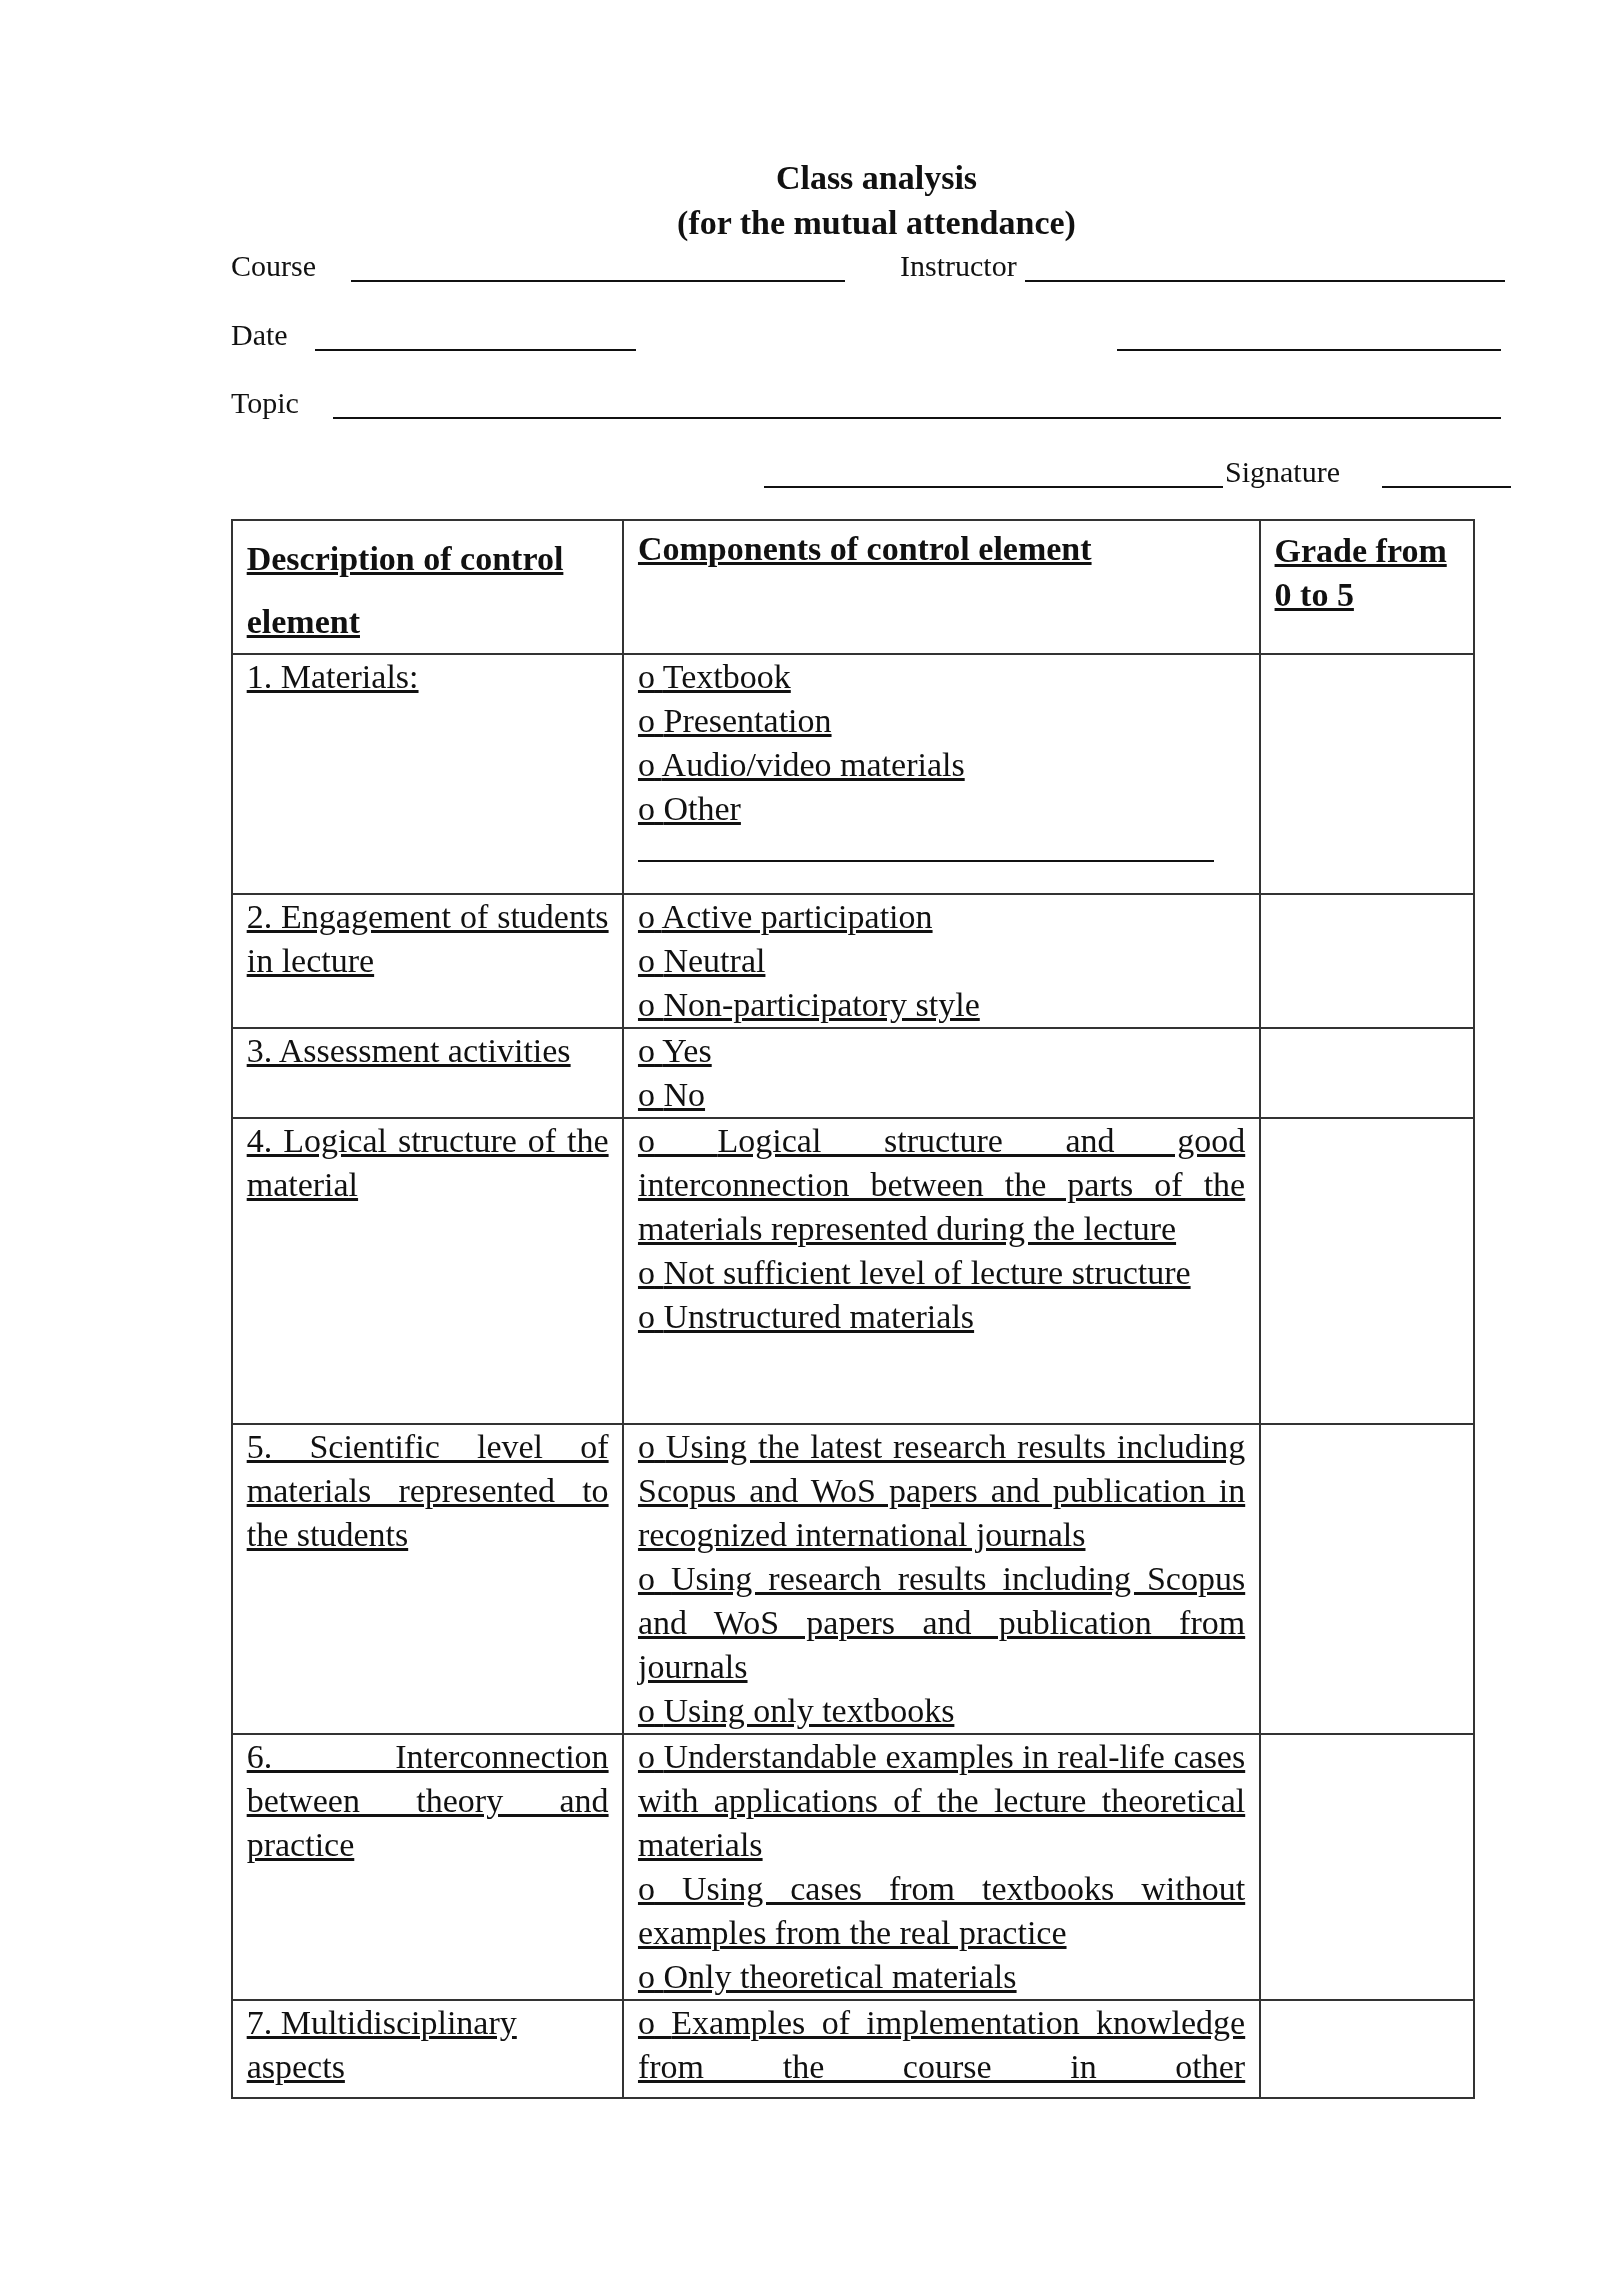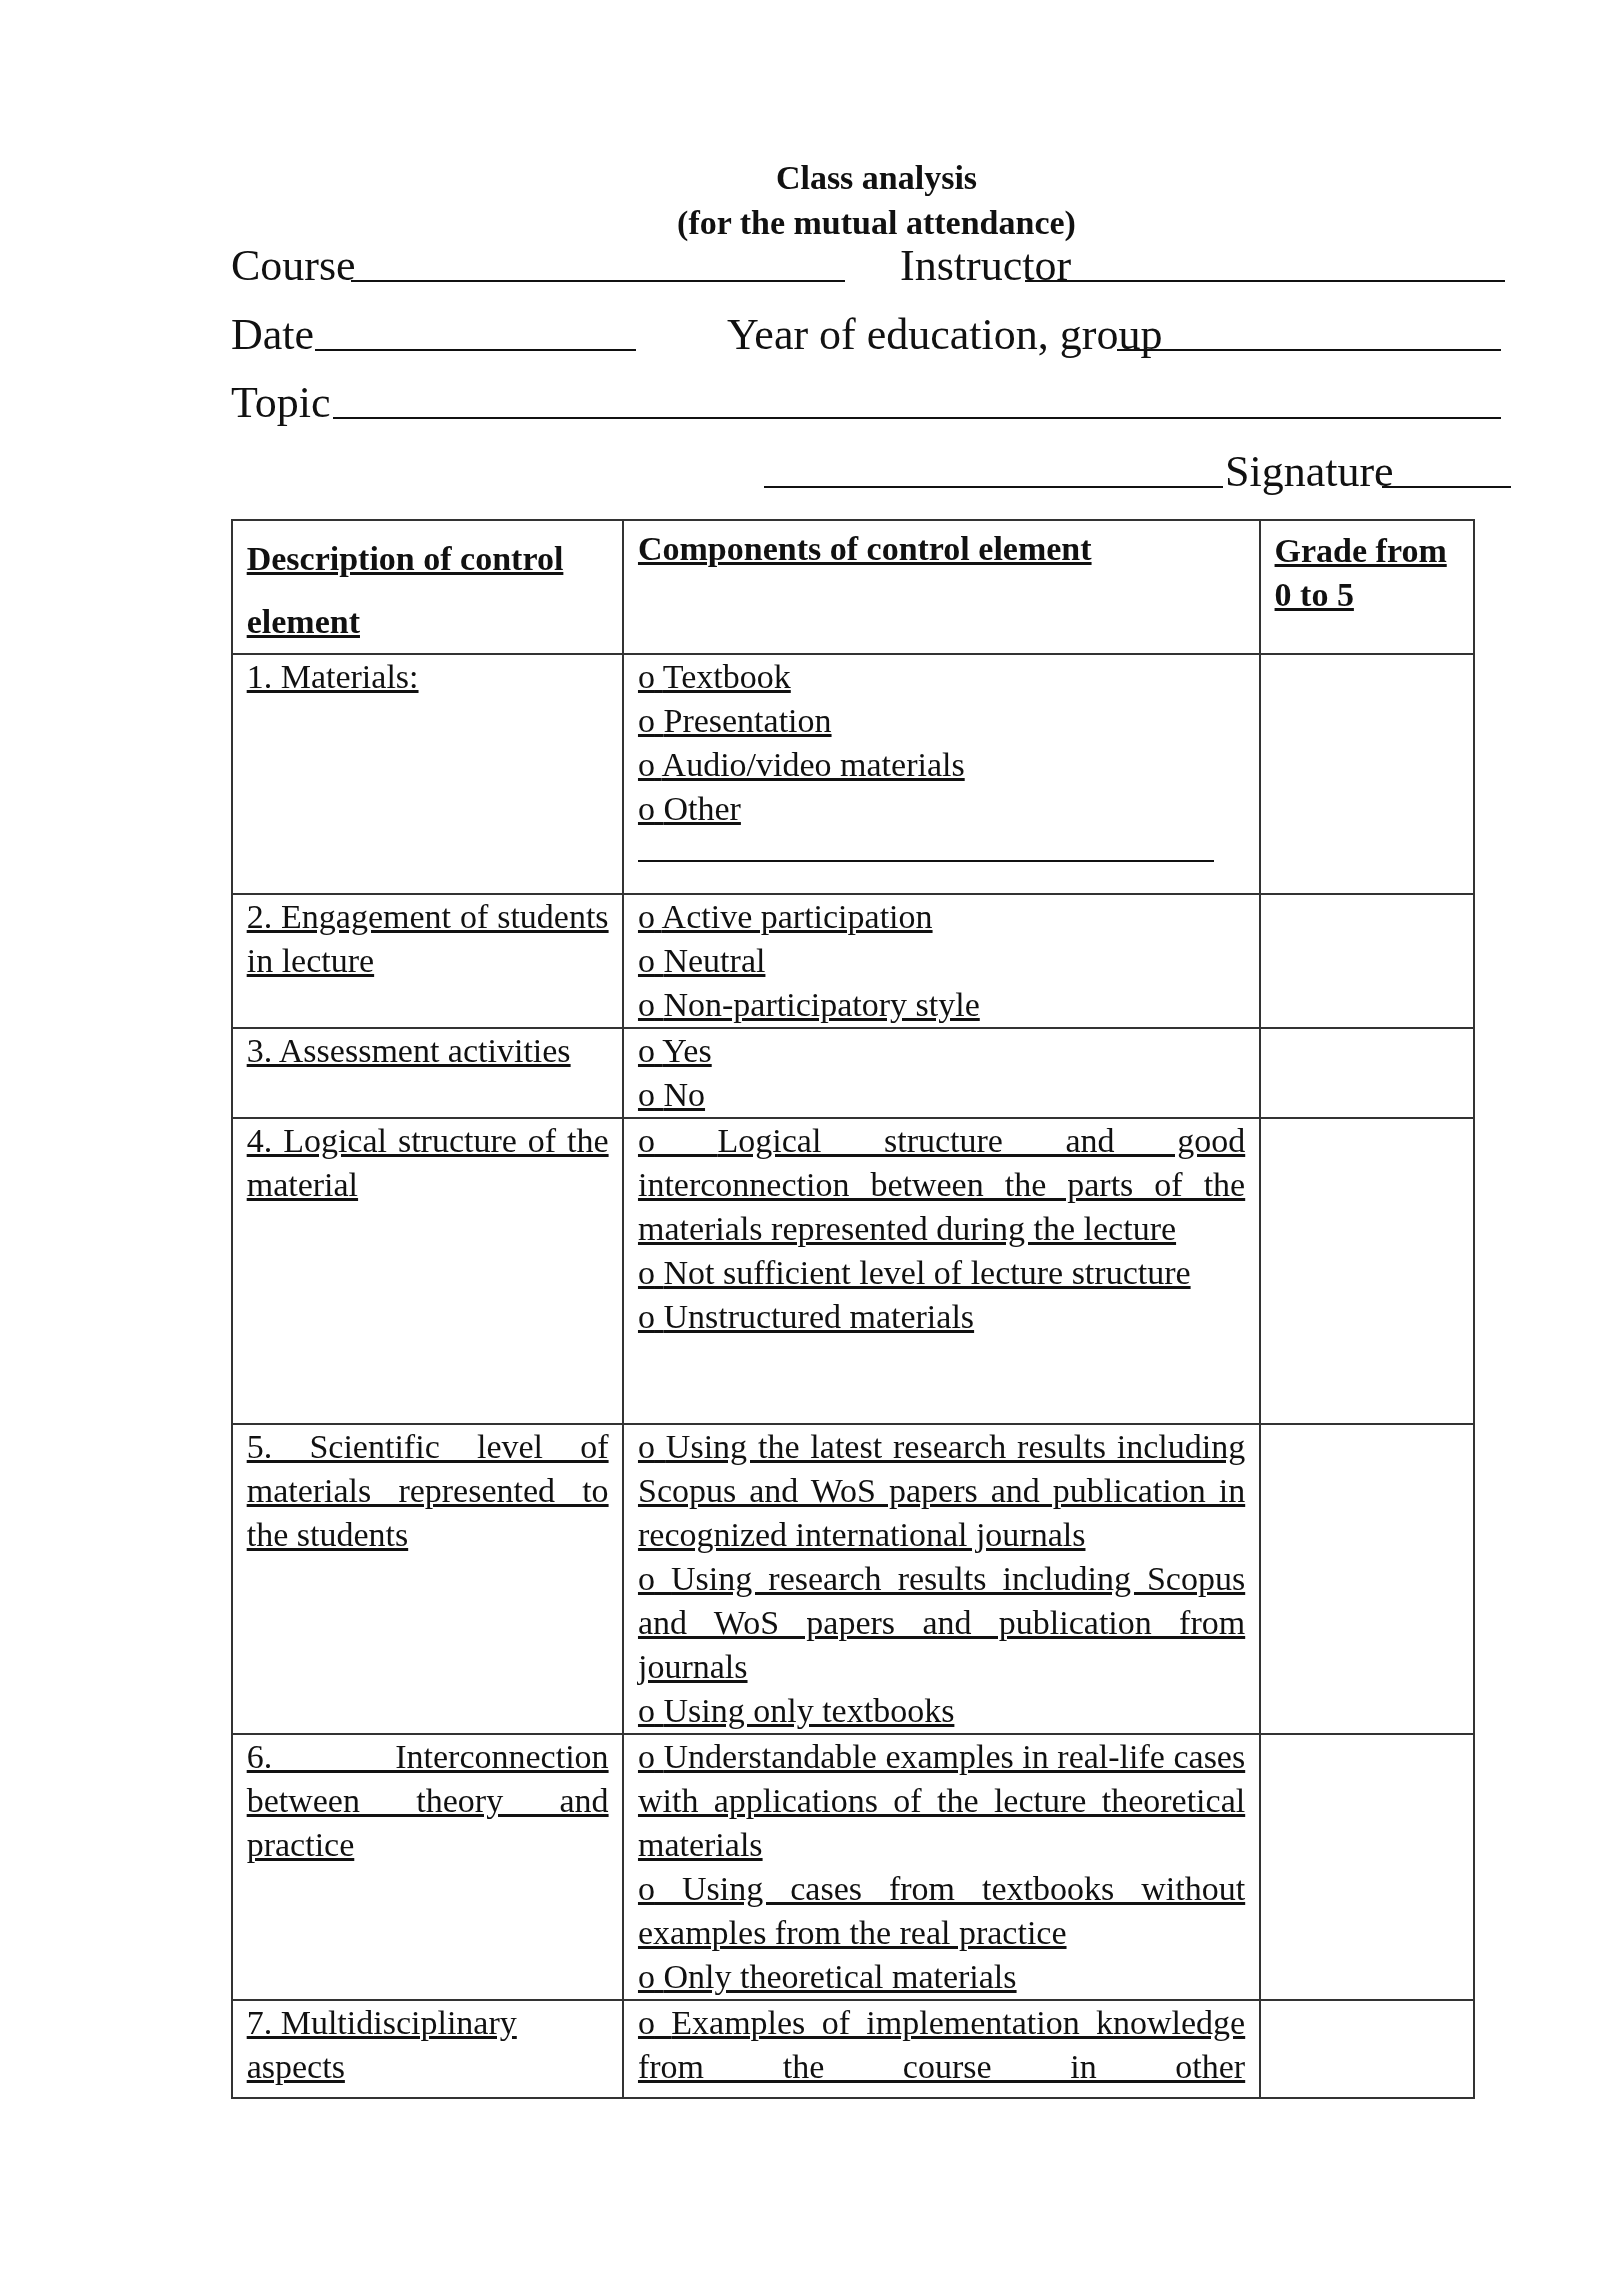--- a/index.html
+++ b/index.html
@@ -2,21 +2,21 @@
 <html><head>
 <meta charset="utf-8">
 <style>
   html, body { margin: 0; padding: 0; background: #ffffff; }
   body { width: 1621px; height: 2293px; position: relative; overflow: hidden;
          font-family: "Liberation Serif", "DejaVu Serif", serif; color: #111; }
   .title { position: absolute; left: 0; width: 1753px; text-align: center;
            font-weight: bold; font-size: 34px; line-height: 45px; }
   .t1 { top: 155px; }
   .t2 { top: 200px; }
-  .field-row { position: absolute; left: 231px; height: 45px; font-size: 44px; line-height: 45px; white-space: nowrap; }
+  .field-row { position: absolute; left: 231px; height: 45px; font-size: 30px; line-height: 45px; white-space: nowrap; }
   .label { position: absolute; top: 0; }
   .uline { position: absolute; height: 0; border-bottom: 2px solid #111; top: 37px; }
   table.grid { position: absolute; left: 231px; top: 519px; border-collapse: collapse;
                width: 1244px; font-size: 34px; }
   table.grid td, table.grid th { border: 2px solid #333; vertical-align: top; padding: 0 13.7px; text-decoration: underline; }
   th { font-weight: bold; text-align: left; line-height: 63px; padding-top: 5.9px !important; }
   th.grade { line-height: 44px; padding-top: 7.8px !important; margin-left: 16px; }
   td { line-height: 44px; text-align: justify; text-align-last: left; }
   .col1 { width: 365px; }
   .col2 { width: 608px; }
@@ -35,21 +35,20 @@
 <div class="field-row" style="top:243px; width:1294px;">
   <span class="label" style="left:0;">Course</span>
   <span class="uline" style="left:120px; width:494px;"></span>
   <span class="label" style="left:637px;margin-left:32px;">Instructor</span>
   <span class="uline" style="left:794px; width:480px;"></span>
 </div>
 
 <div class="field-row" style="top:312px; width:1294px;">
   <span class="label" style="left:0;">Date</span>
   <span class="uline" style="left:84px; width:321px;"></span>
-  <span class="label" style="left:496px;">Year of education, group</span>
   <span class="uline" style="left:886px; width:384px;"></span>
 </div>
 
 <div class="field-row" style="top:380px; width:1294px;">
   <span class="label" style="left:0;">Topic</span>
   <span class="uline" style="left:102px; width:1168px;"></span>
 </div>
 
 <div class="field-row" style="top:449px; width:1294px;">
   <span class="uline" style="left:533px; width:459px;"></span>

